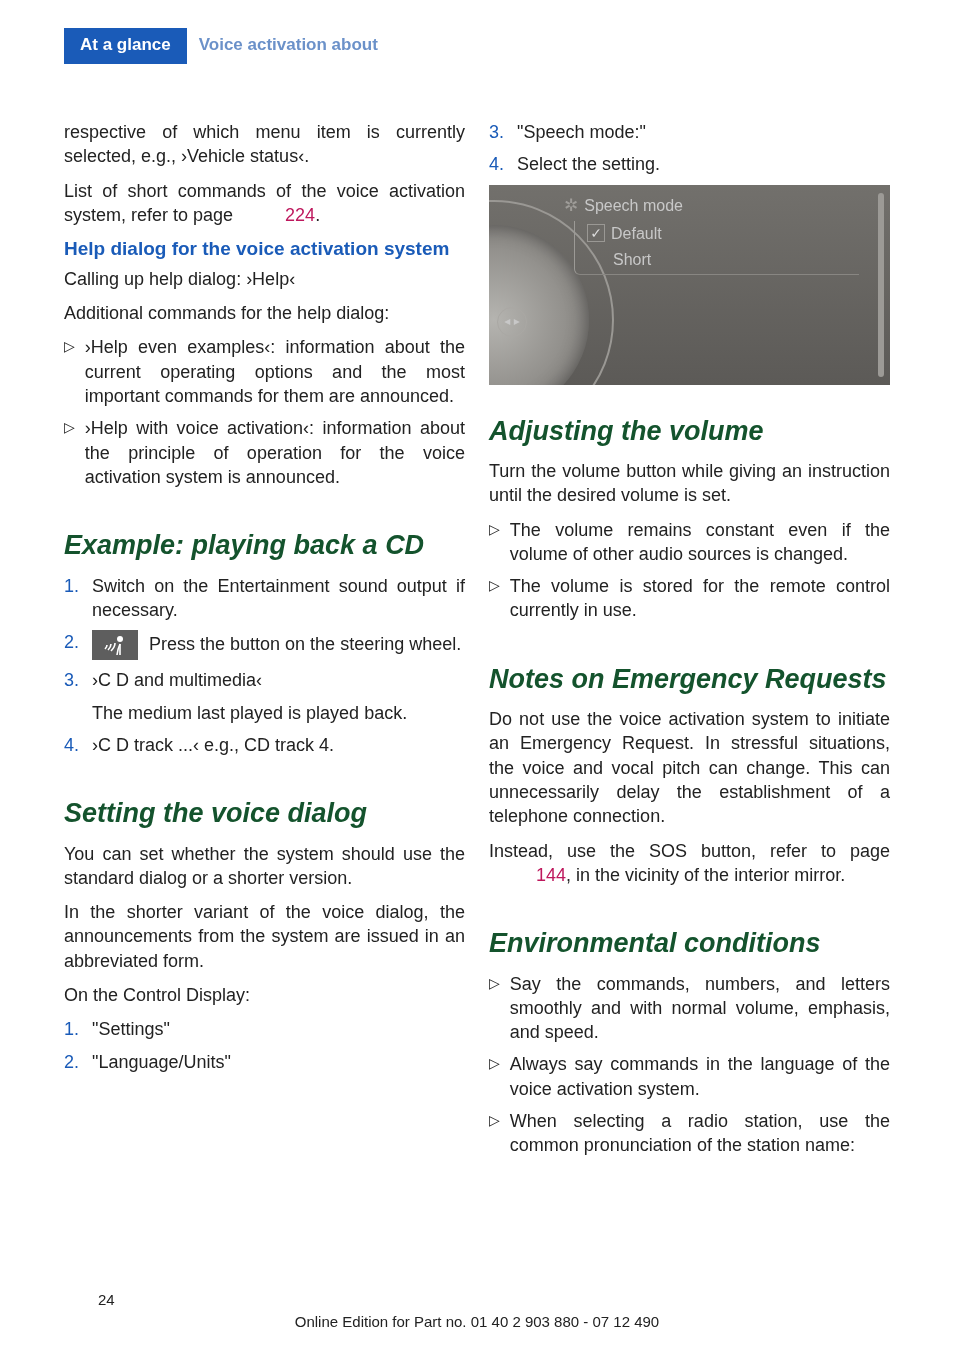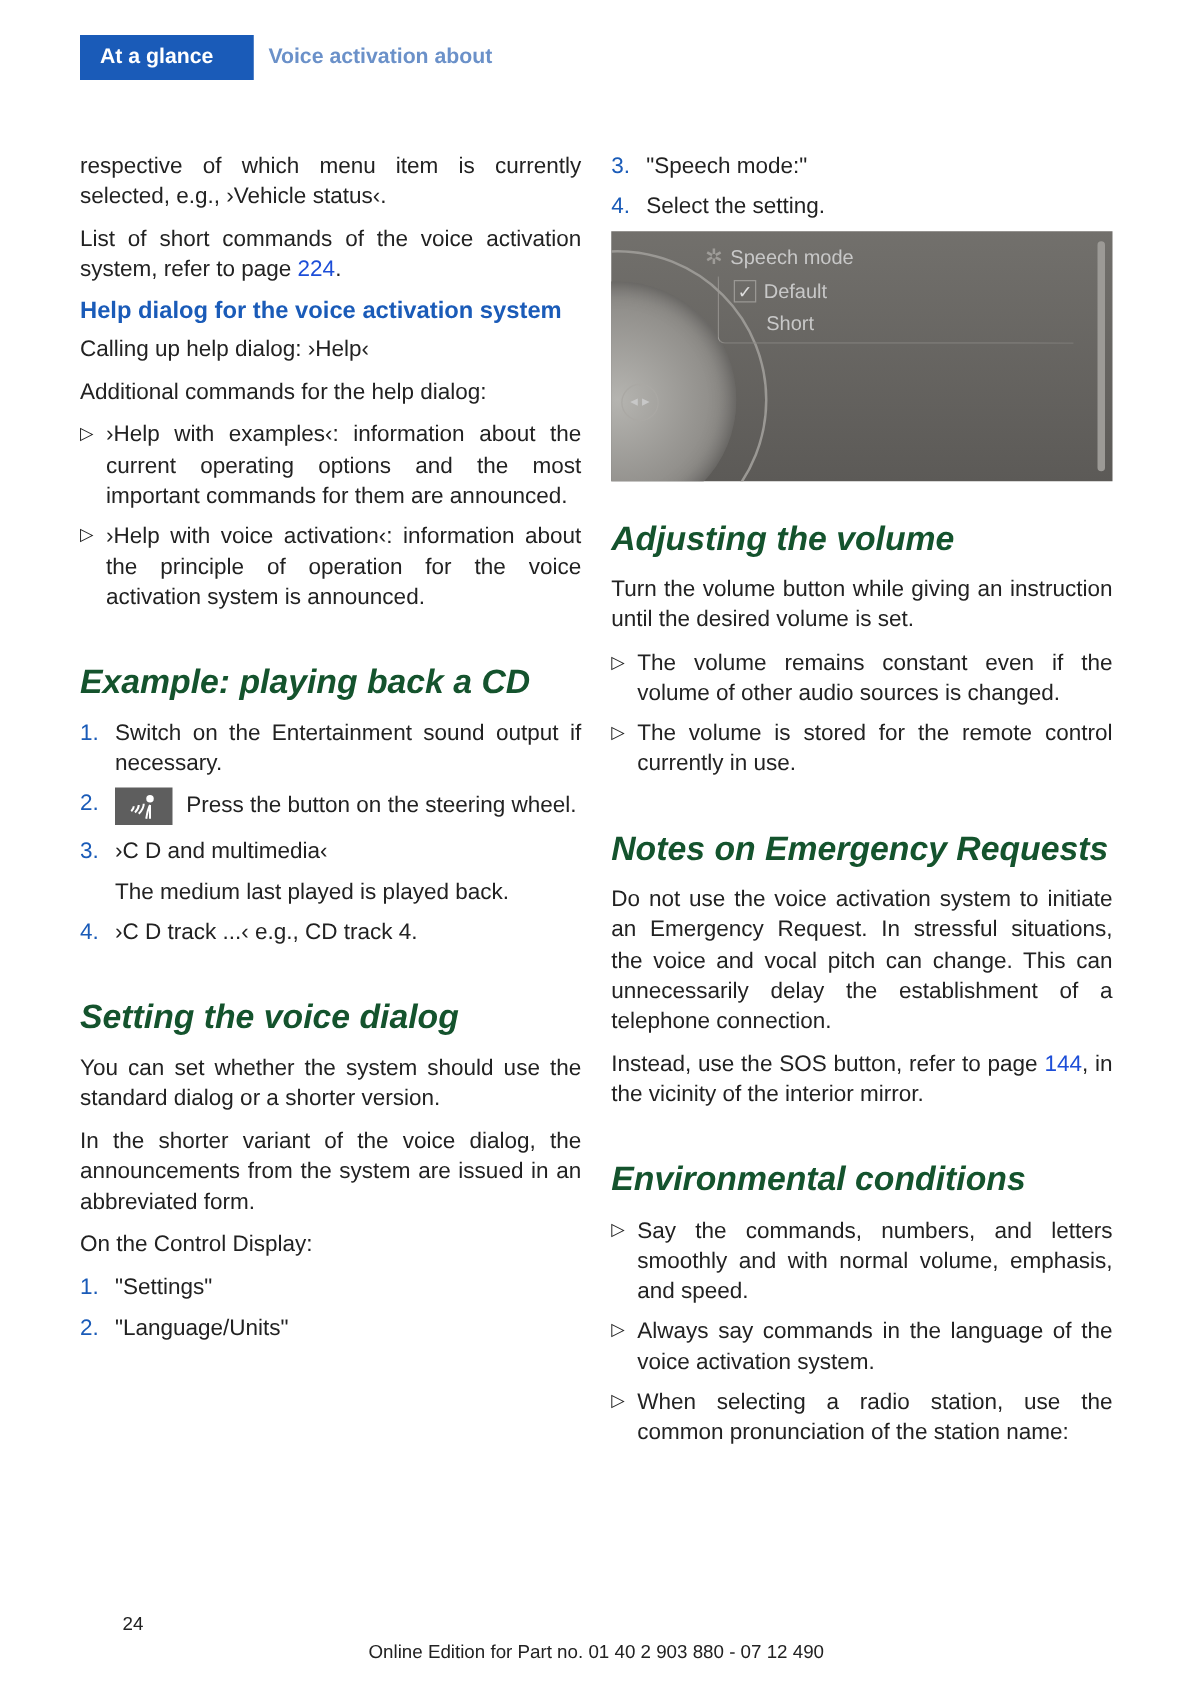--- a/index.html
+++ b/index.html
@@ -11,21 +11,21 @@
     color: #222;
     position: relative;
     padding: 28px 64px 0 64px;
     line-height: 1.35;
   }
   .header-row { display: flex; align-items: center; margin-bottom: 56px; }
   .tab-active {
     background: #1a5bb8;
     color: #fff;
     font-weight: bold;
-    padding: 6px 32px 7px 16px;
+    padding: 6px 16px 7px 16px;
     font-size: 17px;
   }
   .tab-secondary {
     color: #6b91c9;
     font-weight: bold;
     padding: 6px 0 7px 12px;
     font-size: 17px;
   }
   .columns {
     display: flex;
@@ -43,21 +43,21 @@
   }
   .h2 {
     color: #14532d;
     font-weight: bold;
     font-size: 27px;
     margin-top: 40px;
     margin-bottom: 12px;
     line-height: 1.2;
     font-style: italic;
   }
-  .link { color: #1d4ed8; }
+  .link { color: #be185d; margin-left: 47px; }
   ul.bullet, ol.num { list-style: none; padding: 0; }
   ul.bullet > li, ol.num > li {
     display: flex;
     align-items: flex-start;
     gap: 10px;
     margin-bottom: 8px;
     text-align: justify;
   }
   ul.bullet > li::before {
     content: "▷";
@@ -167,21 +167,21 @@
     <p>respective of which menu item is currently selected, e.g., ›Vehicle status‹.</p>
     <p>
       <span>List of short commands of the voice activation system, refer to page </span><span class="link">224</span><span>.</span>
     </p>
 
     <div class="h3">Help dialog for the voice activation system</div>
     <p>Calling up help dialog: ›Help‹</p>
     <p>Additional commands for the help dialog:</p>
     <ul class="bullet">
       <li>
-          <span>›Help with examples‹: information about the current operating options and the most important commands for them are announced.</span>
+          <span>›Help even examples‹: information about the current operating options and the most important commands for them are announced.</span>
         </li>
       <li>
           <span>›Help with voice activation‹: information about the principle of operation for the voice activation system is announced.</span>
         </li>
     </ul>
 
     <div class="h2">Example: playing back a CD</div>
     <ol class="num">
       <li>
           <span class="num">1.</span>

